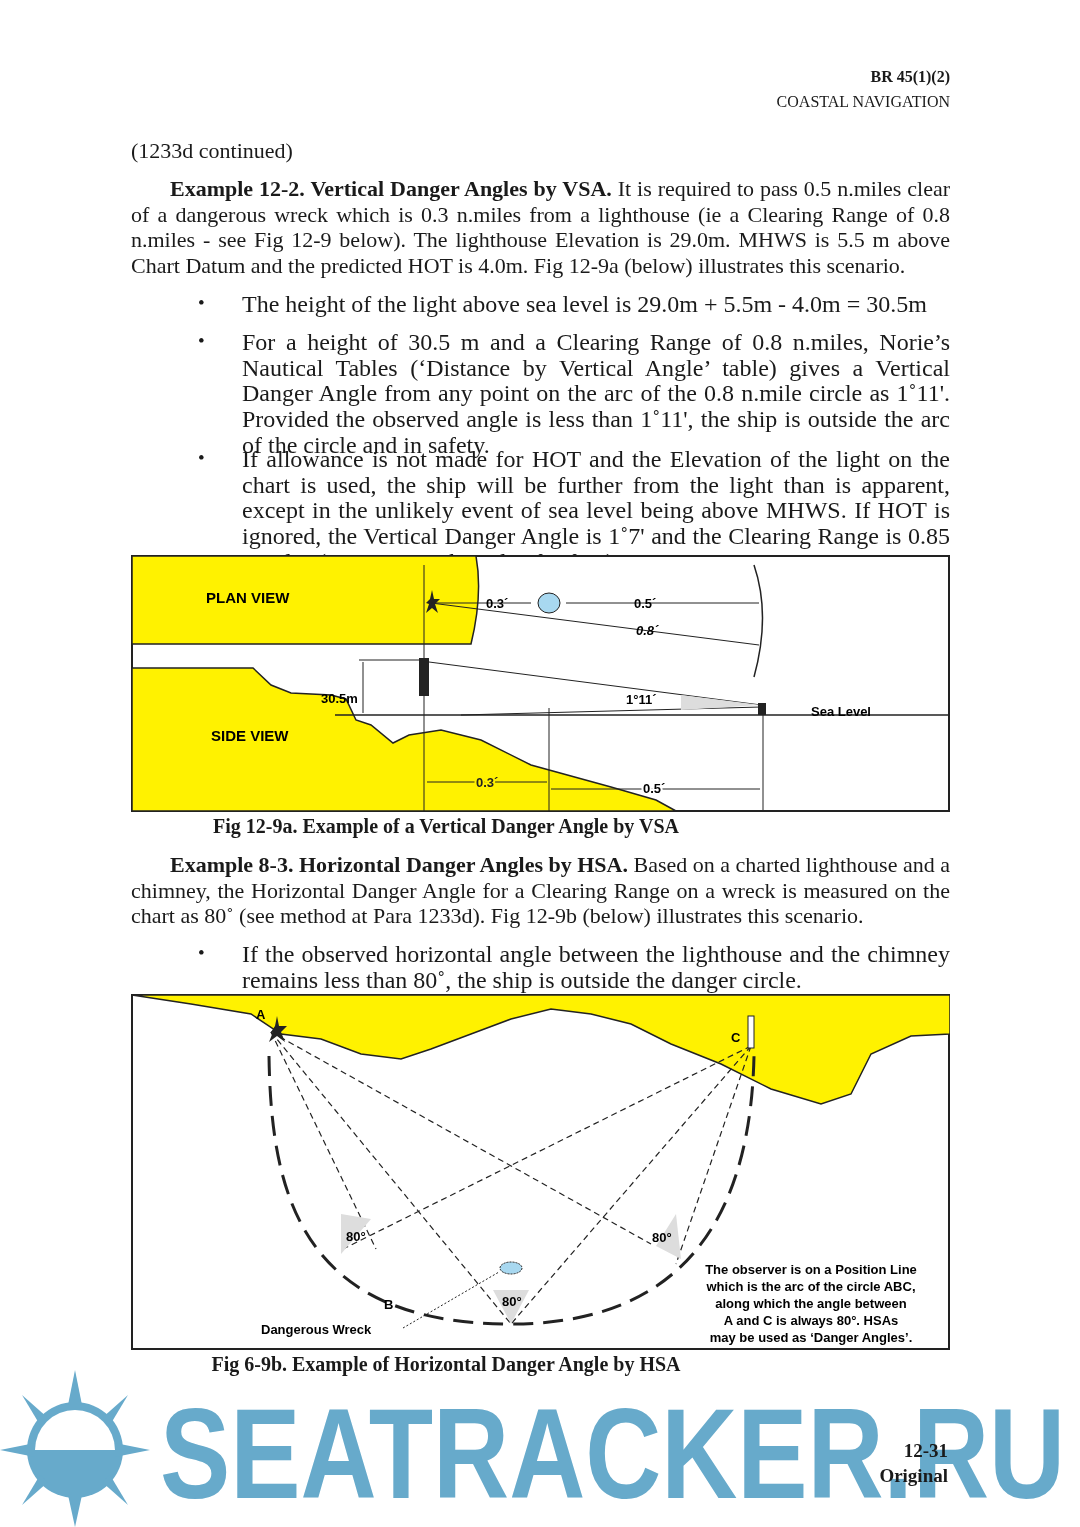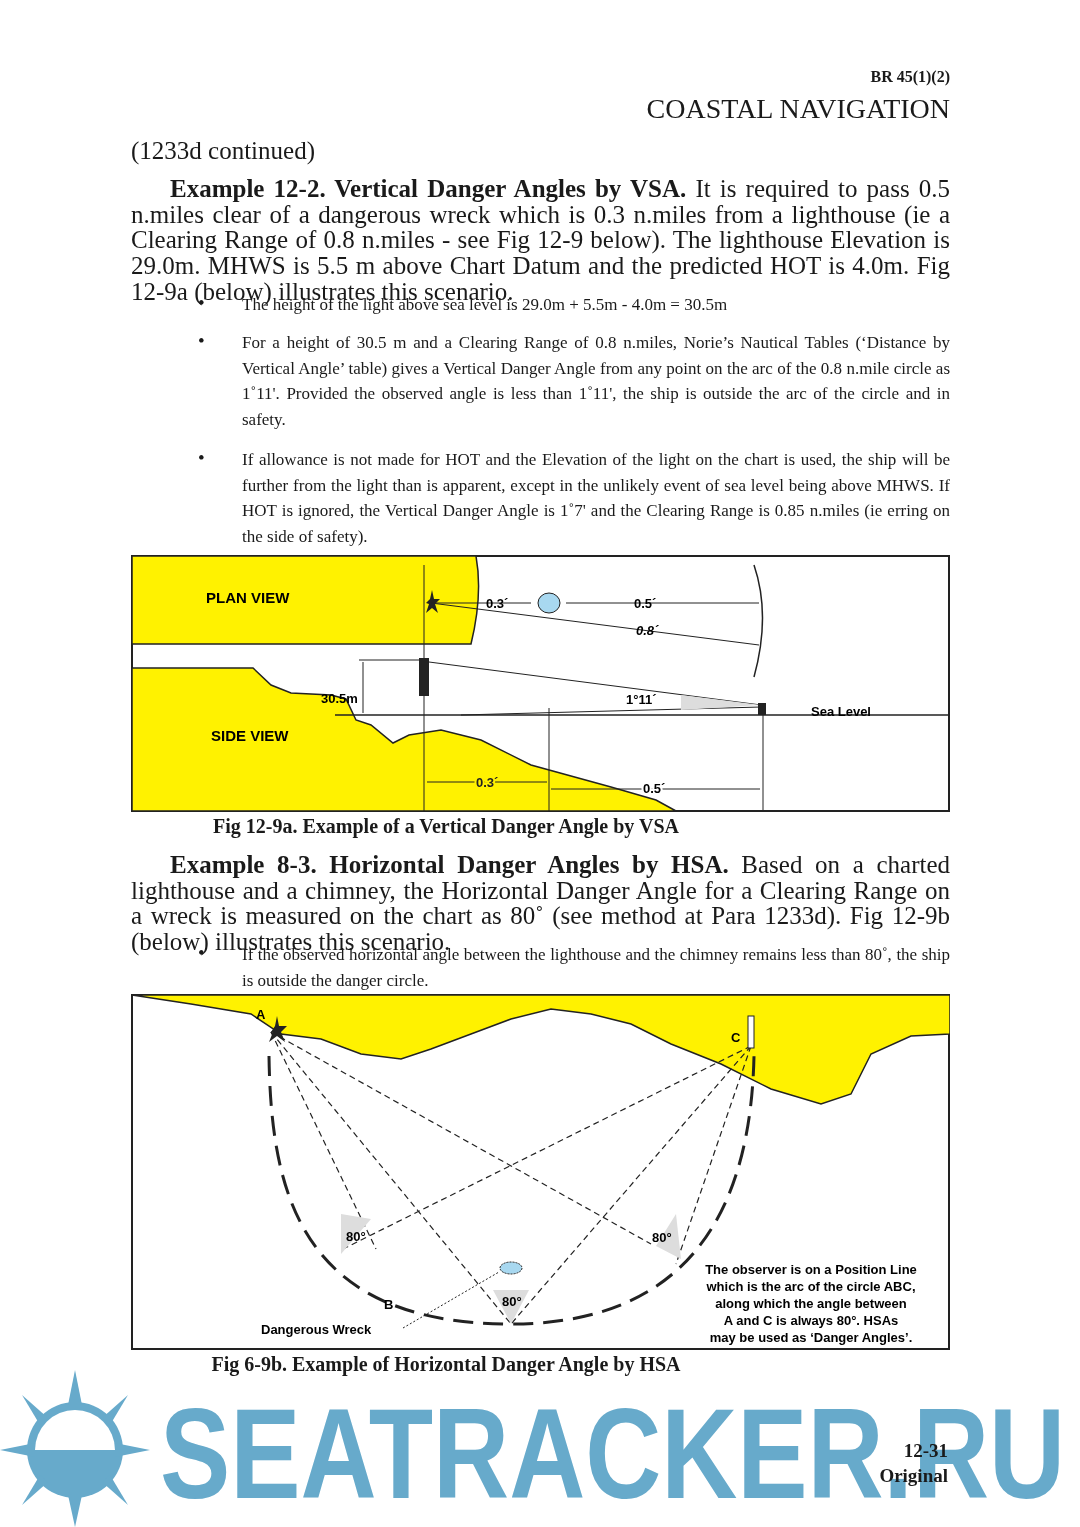--- a/index.html
+++ b/index.html
@@ -1,22 +1,22 @@
 <!DOCTYPE html>
 <html><head>
 <meta charset="utf-8">
 <style>
   html,body{margin:0;padding:0;background:#fff;}
   body{width:1080px;height:1527px;position:relative;overflow:hidden;font-family:"Liberation Serif",serif;color:#1a1a1a;}
   .hdr1{position:absolute;right:130px;top:68px;font-size:16px;font-weight:bold;}
-  .hdr2{position:absolute;right:130px;top:93px;font-size:28px;margin-left:21px;}
-  .txt{position:absolute;left:131px;width:819px;font-size:25px;line-height:25.7px;text-align:justify;}
+  .hdr2{position:absolute;right:130px;top:93px;font-size:16px;margin-left:21px;}
+  .txt{position:absolute;left:131px;width:819px;font-size:22px;line-height:25.7px;text-align:justify;}
   .b{font-weight:bold;margin-left:39px;}
   .bul{position:absolute;left:198px;font-size:19px;}
-  .btxt{position:absolute;left:242px;width:708px;font-size:17px;line-height:25.7px;text-align:justify;}
+  .btxt{position:absolute;left:242px;width:708px;font-size:24px;line-height:25.7px;text-align:justify;}
   .cap{position:absolute;left:0;width:892px;text-align:center;font-size:20px;font-weight:bold;}
   svg text{font-family:"Liberation Sans",sans-serif;font-weight:bold;}
   .fig{position:absolute;}
   .pgnum{position:absolute;right:132px;font-size:19px;font-weight:bold;}
 </style>
 </head>
 <body>
 
 <div class="hdr1">BR 45(1)(2)</div>
 <div class="hdr2">COASTAL NAVIGATION</div>

